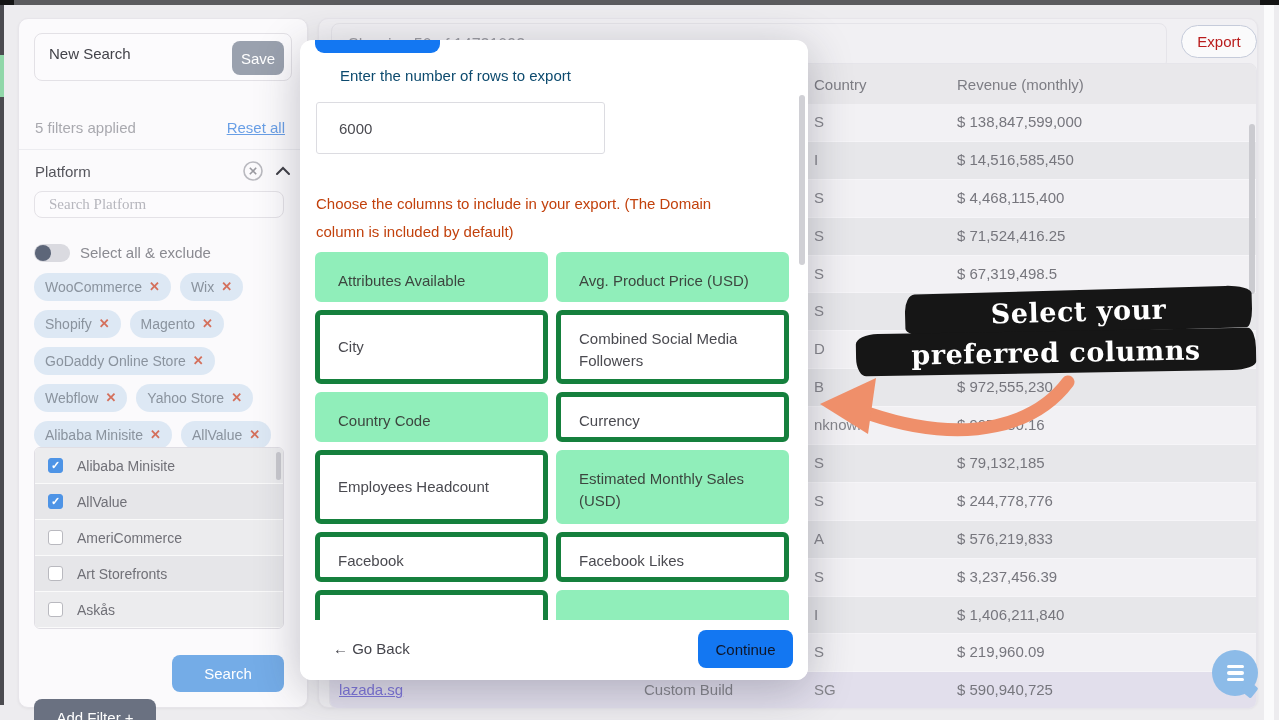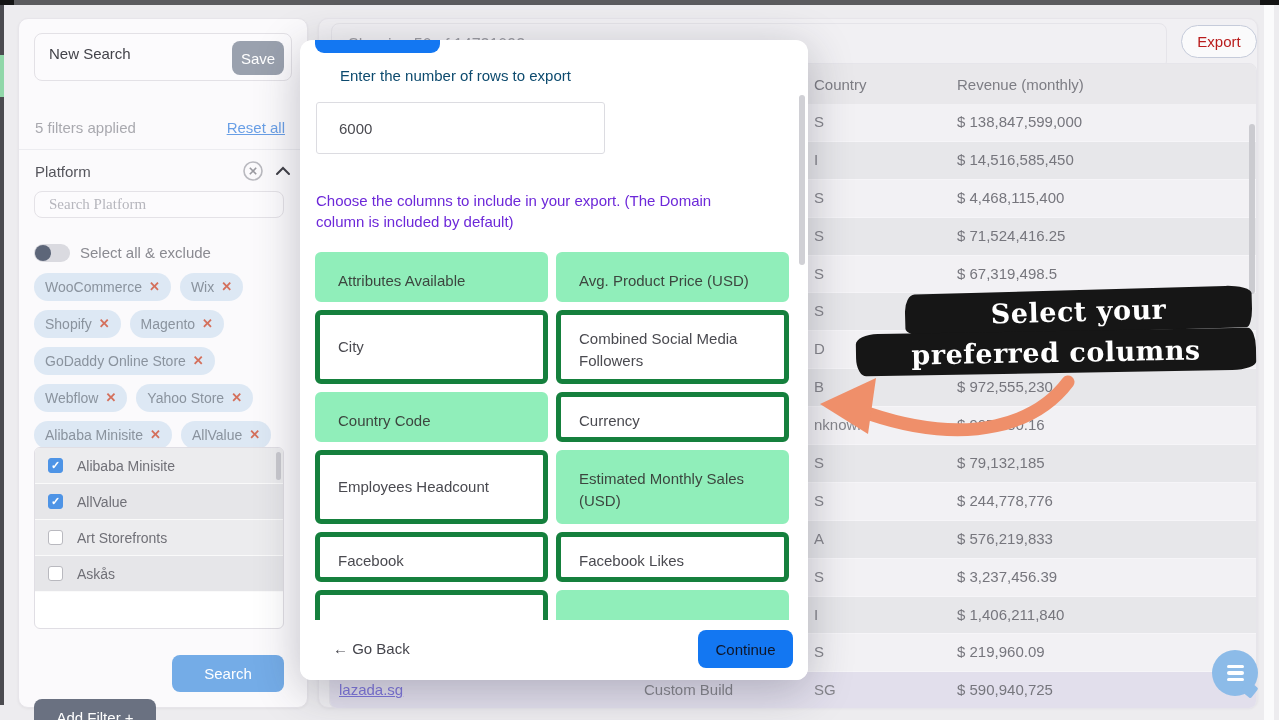--- a/index.html
+++ b/index.html
@@ -77,21 +77,21 @@
   .td-platform { left:314px; }
   .table-thumb { left:930px; top:105px; width:6px; height:170px; border-radius:3px; background:#cbcbd0; }
 
   
   .modal { left:300px; top:40px; width:508px; height:640px; background:#fff; border-radius:12px;
     box-shadow:0 10px 45px rgba(40,40,60,.28); overflow:hidden; }
   .blue-pill { position:absolute; left:15px; top:0; width:125px; height:13px; background:#1377f2; border-radius:0 0 9px 9px; }
   .m-label1 { position:absolute; left:16px; top:27px; font-size:15px; color:#0c4a6e;margin-left:24px; }
   .rows-input { position:absolute; left:16px; top:62px; width:289px; height:52px; border:1.5px solid #dcdce1; border-radius:3px;
     font-family:"Liberation Sans",sans-serif; font-size:15px; color:#4a4a50; padding:0 0 0 22px; outline:none; }
-  .m-label2 { position:absolute; left:16px; top:150px; width:445px; font-size:15px; line-height:21px; color:#6d28d9; }
+  .m-label2 { position:absolute; left:16px; top:150px; width:445px; font-size:15px; line-height:28px; color:#c2410c; }
   .colgrid { position:absolute; left:15px; top:212px; width:478px; display:grid; grid-template-columns:233px 233px; gap:8px; }
   .col-btn { border:5px solid #15803d; border-radius:6px; background:#fff; padding:13px 18px; font-size:15px; line-height:22px;
     color:#4a4a50; text-align:left; font-family:"Liberation Sans",sans-serif; cursor:pointer; }
   .col-btn.sel { background:#90eeba; border-color:#90eeba; color:#3c463f; }
   .h50 { height:50px; } .h74 { height:74px; }
   .m-footer { position:absolute; left:0; top:580px; width:508px; height:60px; background:#fff; }
   .goback { position:absolute; left:33px; top:20px; font-size:15px; color:#45454c; cursor:pointer; }
   .continue-btn { position:absolute; left:398px; top:10px; width:95px; height:38px; background:#1377f2; border:none; border-radius:8px;
     color:#0f172a; font-size:15px; font-family:"Liberation Sans",sans-serif; cursor:pointer; }
   .modal-thumb { position:absolute; left:499px; top:55px; width:6px; height:170px; border-radius:3px; background:#d0d0d5; }
@@ -191,20 +191,26 @@
       <span class="cbox checked">
           <span class="tick">✓</span>
         </span>
       <span class="opt-label">Alibaba Minisite</span>
     </div>
     <div class="opt-row">
       <span class="cbox checked">
           <span class="tick">✓</span>
         </span>
       <span class="opt-label">AllValue</span>
+    </div>
+    <div class="opt-row">
+      <span class="cbox">
+          <span class="tick">✓</span>
+        </span>
+      <span class="opt-label">AmeriCommerce</span>
     </div>
     <div class="opt-row">
       <span class="cbox">
           <span class="tick">✓</span>
         </span>
       <span class="opt-label">Art Storefronts</span>
     </div>
     <div class="opt-row">
       <span class="cbox">
           <span class="tick">✓</span>

